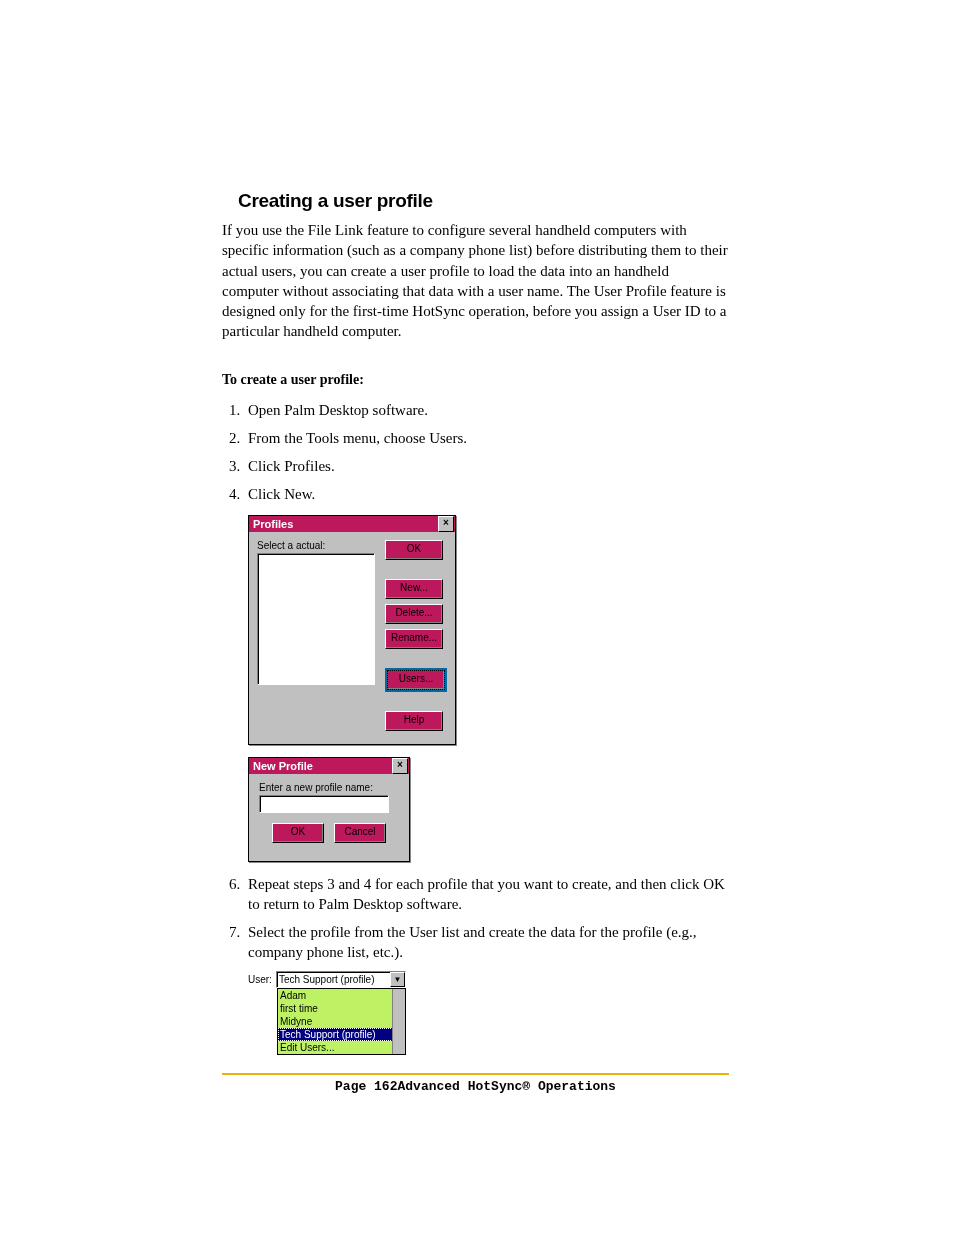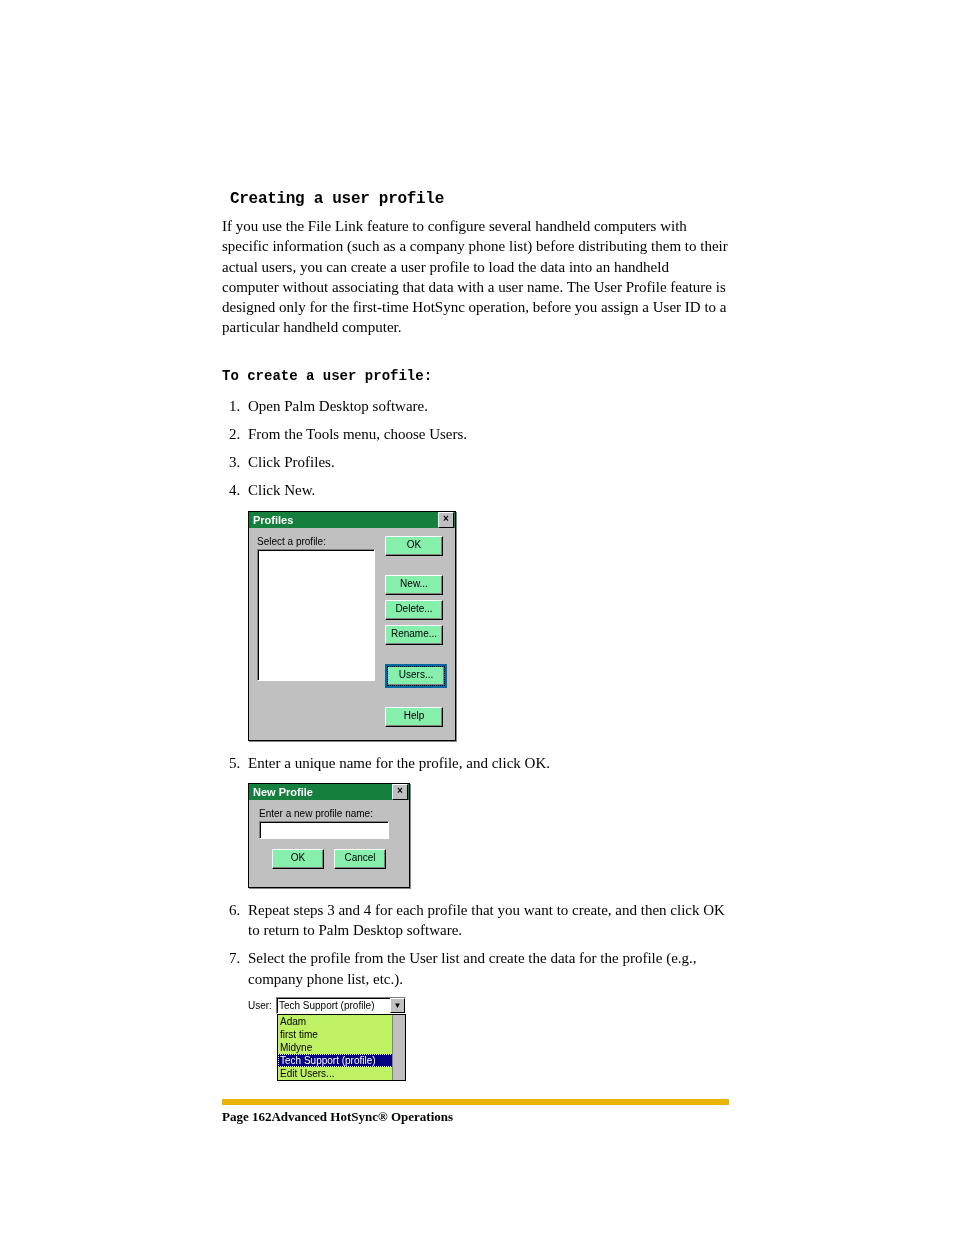--- a/index.html
+++ b/index.html
@@ -10,33 +10,33 @@
     color: #000;
     width: 954px;
   }
   .page {
     padding: 190px 225px 60px 222px;
     position: relative;
     min-height: 1045px;
     box-sizing: border-box;
   }
   h1 {
-    font-family: Liberation Mono, monospace;
+    font-family: Liberation Sans, sans-serif;
     font-weight: 900;
-    font-size: 16px;
-    margin: 0 0 8px 8px;
+    font-size: 19px;
+    margin: 0 0 8px 16px;
     letter-spacing: -0.3px;
   }
   .intro {
     font-size: 15px;
     line-height: 1.35;
     margin-bottom: 30px;
   }
   .subhead {
-    font-family: Liberation Mono, monospace;
+    font-family: Liberation Serif, serif;
     font-weight: bold;
     font-size: 14px;
     margin-bottom: 12px;
   }
   ol.steps {
     margin: 12px 0 0 0;
     padding: 0 0 0 22px;
     font-size: 15px;
   }
   ol.steps > li {
@@ -49,21 +49,21 @@
   }
 
   
   .win {
     background: #c0c0c0;
     border: 1px solid #000;
     display: inline-block;
     box-shadow: 1px 1px 0 #888;
   }
   .titlebar {
-    background: #15803d;
+    background: #be185d;
     color: #fff;
     font-family: Arial, sans-serif;
     font-weight: bold;
     font-size: 11px;
     display: flex;
     justify-content: space-between;
     align-items: center;
     height: 16px;
     padding-left: 4px;
   }
@@ -105,21 +105,21 @@
   .btncol {
     margin-left: 10px;
     display: flex;
     flex-direction: column;
   }
   .winbtn {
     width: 56px;
     height: 18px;
     font-family: Arial, sans-serif;
     font-size: 10px;
-    background: #86efac;
+    background: #be185d;
     border-top: 1px solid #fff;
     border-left: 1px solid #fff;
     border-right: 1px solid #000;
     border-bottom: 1px solid #000;
     box-shadow: inset -1px -1px 0 #808080;
     text-align: center;
     line-height: 16px;
     margin-bottom: 5px;
   }
   .winbtn.focused {
@@ -210,26 +210,26 @@
     line-height: 11px;
   }
   .dd-item.sel {
     background: #000080;
     color: #fff;
     outline: 1px dotted #fff;
     outline-offset: -1px;
   }
 
   .footer {
-    border-top: 6px solid #eab308;
+    border-top: 2px solid #eab308;
     margin-top: 18px;
     padding-top: 4px;
     display: flex;
-    justify-content: flex-start;
-    font-family: Liberation Serif, serif;
+    justify-content: center;
+    font-family: Liberation Mono, monospace;
     font-weight: bold;
     font-size: 13px;
   }
 </style>
 </head>
 <body>
 
 <div class="page">
 
   <h1>Creating a user profile</h1>
@@ -246,41 +246,38 @@
   </ol>
 
   <div class="dialog-wrap">
     <div class="win">
       <div class="titlebar">
         <span>Profiles</span>
         <span class="closebtn">×</span>
       </div>
       <div class="profiles-body">
         <div>
-          <div class="lbl">Select a profile:</div>
+          <div class="lbl">Select a actual:</div>
           <div class="listbox"></div>
         </div>
         <div class="btncol">
           <div class="winbtn">OK</div>
           <div class="gap"></div>
           <div class="winbtn">New...</div>
           <div class="winbtn">Delete...</div>
           <div class="winbtn">Rename...</div>
           <div class="gap"></div>
           <div class="winbtn focused">Users...</div>
           <div class="gap"></div>
           <div class="winbtn">Help</div>
         </div>
       </div>
     </div>
   </div>
 
-  <ol class="steps" start="5">
-    <li>Enter a unique name for the profile, and click OK.</li>
-  </ol>
 
   <div class="dialog-wrap">
     <div class="win">
       <div class="titlebar">
         <span>New Profile</span>
         <span class="closebtn">×</span>
       </div>
       <div class="newprof-body">
         <div class="lbl">Enter a new profile name:</div>
         <div class="textin"></div>

